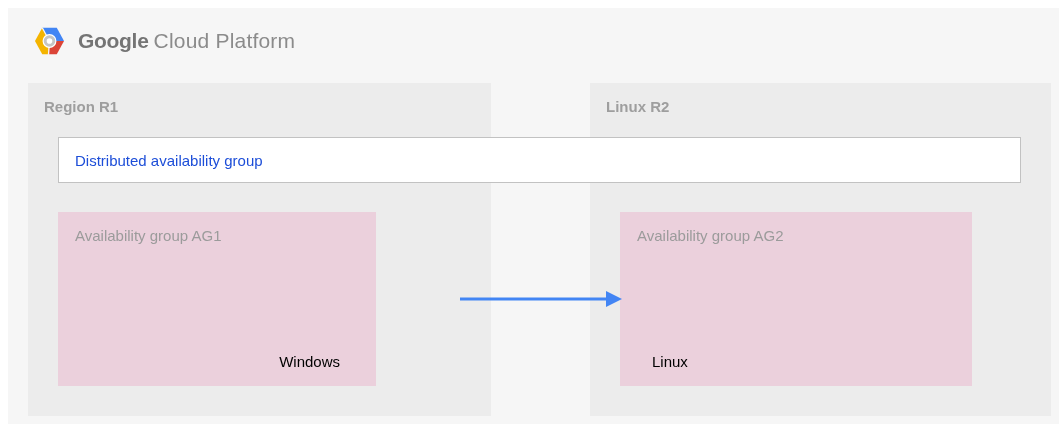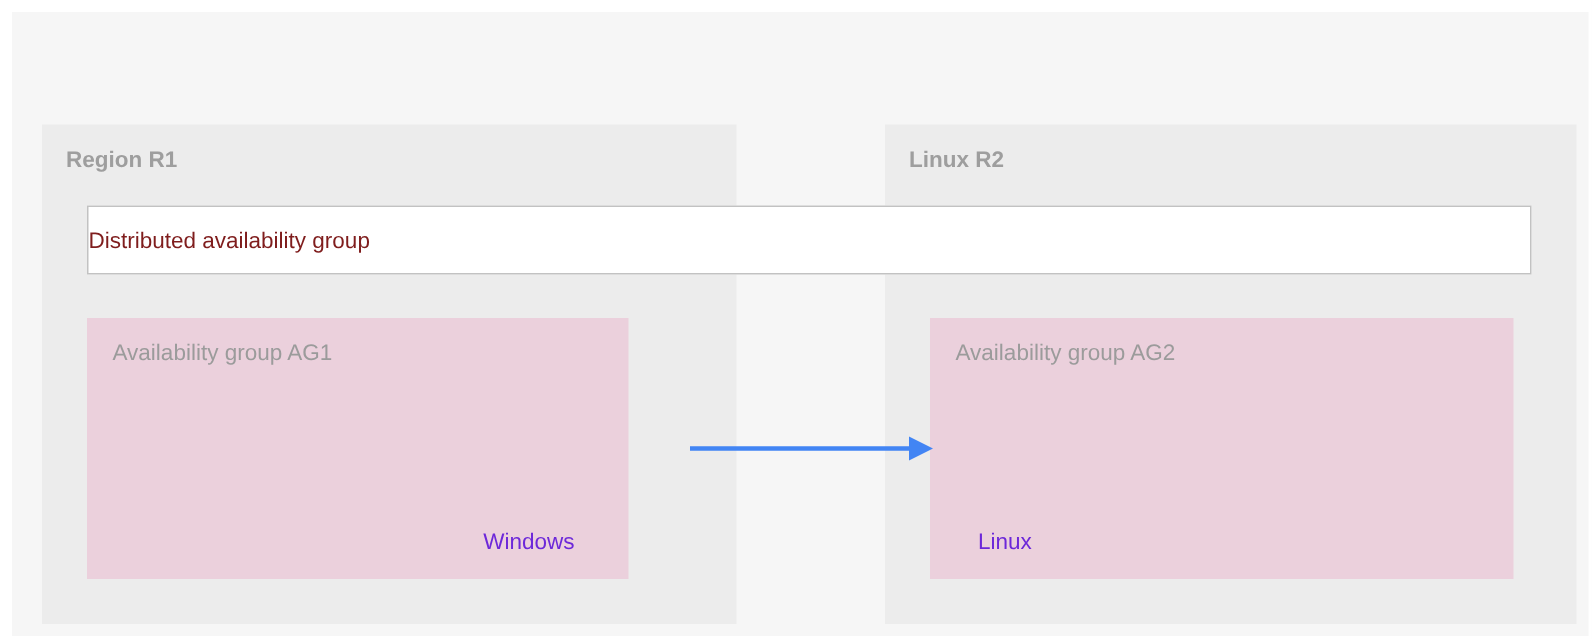--- a/index.html
+++ b/index.html
@@ -46,56 +46,71 @@
     font-size: 15px; color: #9e9e9e; font-weight: bold;
   }
   
   .dag-box {
     position: absolute;
     left: 50px; top: 129px;
     width: 963px; height: 46px;
     background: #ffffff;
     border: 1px solid #c2c2c2;
     display: flex; align-items: center;
-    font-size: 15px; color: #7f1d1d;
+    padding-left: 16px;
+    font-size: 15px; color: #1d4ed8;
     z-index: 2;
   }
   
   .ag {
     position: absolute;
     top: 204px; height: 174px;
     background: #ebd0dc;
     z-index: 2;
   }
-  .ag1 { left: 50px;  width: 361px; text-decoration: underline; }
-  .ag2 { left: 612px; width: 389px; }
+  .ag1 { left: 50px;  width: 318px; text-decoration: underline; }
+  .ag2 { left: 612px; width: 352px; }
   .ag-label {
     position: absolute; left: 17px; top: 15px;
     font-size: 15px; color: #9b9b9b;
   }
   .os-label {
     position: absolute; bottom: 16px;
-    font-size: 15px; color: #6d28d9;
+    font-size: 15px; color: #000000;
   }
   .os-right { right: 36px; }
   .os-left  { left: 32px; }
   
   .arrow-svg {
     position: absolute;
     left: 452px; top: 277px;
     width: 162px; height: 28px;
     z-index: 3;
   }
 </style>
 </head>
 <body>
 
 <div class="page">
   <div class="canvas">
 
+    <div class="header">
+      <svg class="logo" viewBox="0 0 100 100" aria-hidden="true">
+        <polygon points="28,10 72,10 94,50 50,50" fill="#4285f4"></polygon>
+        <polygon points="94,50 72,90 46,90 50,50" fill="#db4437"></polygon>
+        <polygon points="6,50 28,10 50,50 46,90 28,90" fill="#f4b400"></polygon>
+        <line x1="28" y1="10" x2="50" y2="50" stroke="#f6f6f6" stroke-width="4"></line>
+        <line x1="50" y1="50" x2="47" y2="92" stroke="#f6f6f6" stroke-width="4"></line>
+        <circle cx="50" cy="50" r="21" fill="#ffffff"></circle>
+        <circle cx="50" cy="50" r="13" fill="none" stroke="#c5c5c5" stroke-width="9"></circle>
+      </svg>
+      <div class="brand">
+        <span class="brand-primary">Google</span><span class="brand-secondary">Cloud Platform</span>
+      </div>
+    </div>
 
     <div class="region region-r1">
       <div class="region-label">Region R1</div>
     </div>
 
     <div class="region region-r2">
       <div class="region-label">Linux R2</div>
     </div>
 
     <div class="dag-box">

